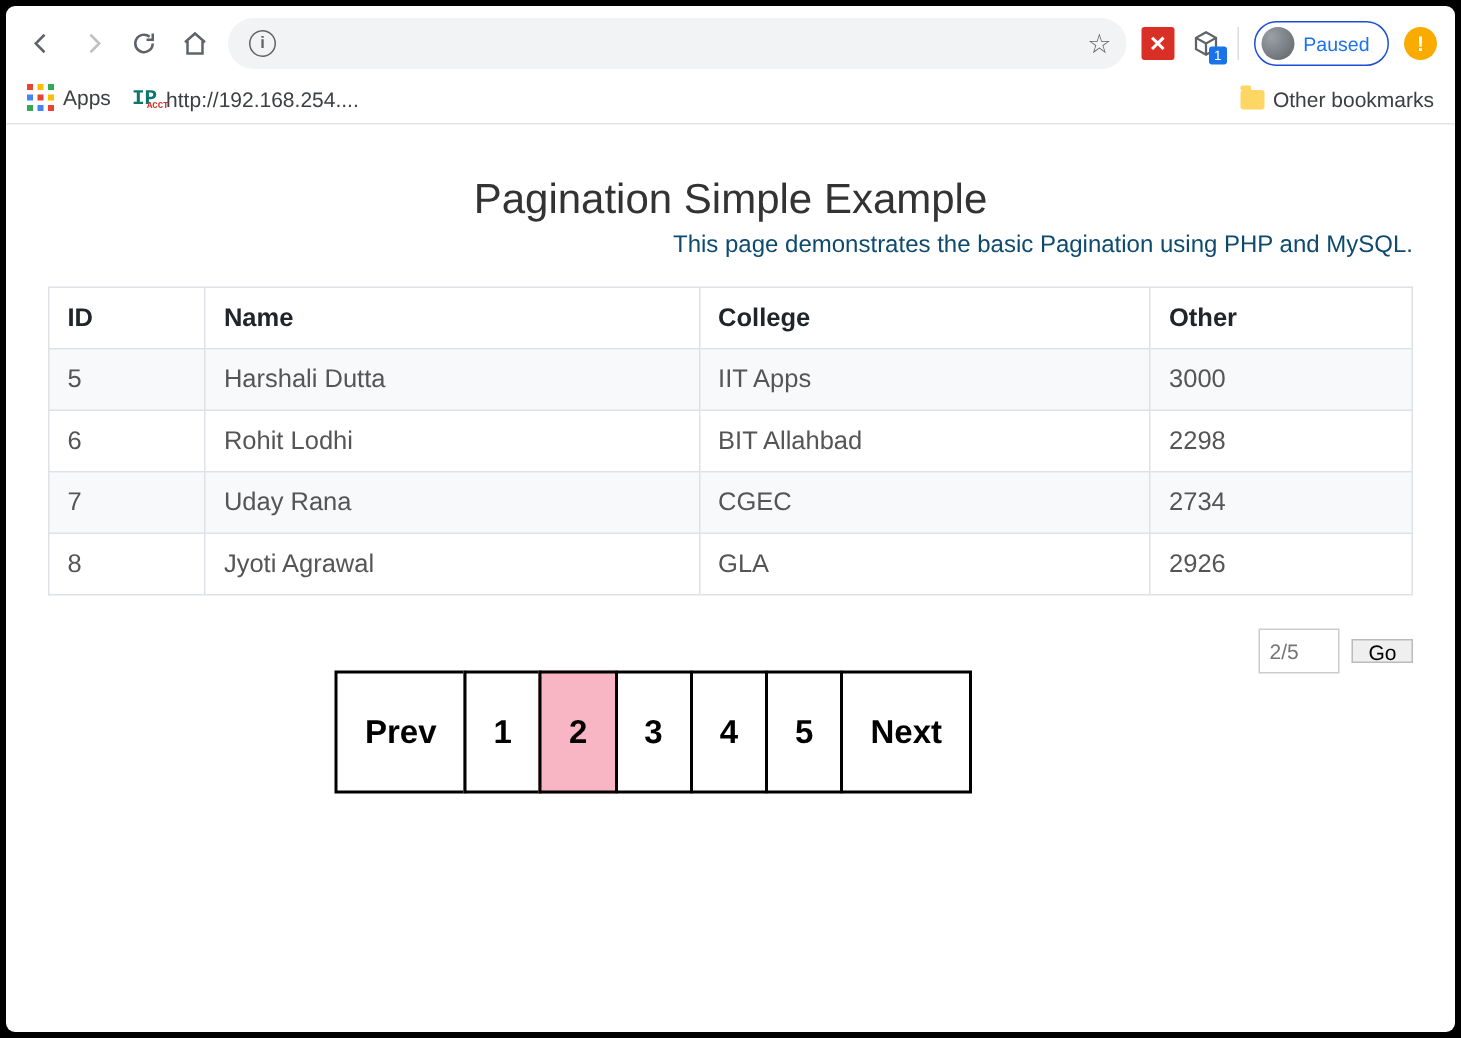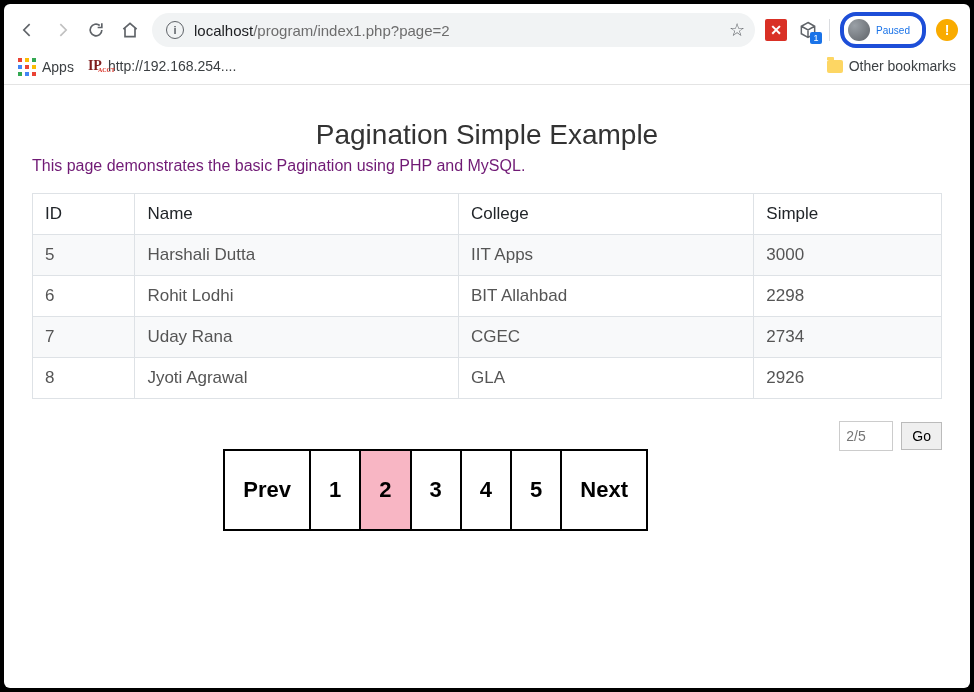--- a/index.html
+++ b/index.html
@@ -82,39 +82,39 @@
   .ext-badge {
     position:absolute; right:-3px; bottom:-3px;
     background:#1a73e8;color:#fff;font-size:9px;
     width:12px;height:12px;border-radius:2px;
     display:flex;align-items:center;justify-content:center;
   }
   .vline { width:1px; height:22px; background:#dadce0; }
 
   .profile-chip {
     display:flex; align-items:center; gap:6px;
-    border:4px solid #1d4ed8; border-radius:16px;
+    border:1px solid #1d4ed8; border-radius:16px;
     padding:3px 12px 3px 4px;
-    color:#1a73e8; font-size:10px;
+    color:#1a73e8; font-size:13px;
     cursor:pointer;
   }
   .avatar {
     width:22px;height:22px;border-radius:50%;
     background: radial-gradient(circle at 30% 30%, #9aa0a6, #5f6368);
   }
   .alert-dot {
     width:22px;height:22px;border-radius:50%;
     background:#f9ab00;color:#fff;
     display:flex;align-items:center;justify-content:center;
     font-weight:bold;font-size:14px;
   }
 
   
   .bookmarks-bar {
-    display:flex;align-items:flex-start;
+    display:flex;align-items:flex-end;
     padding: 4px 14px 8px 14px;
     gap: 14px;
     font-size: 14px;
     color:#3c4043;
     border-bottom:1px solid #e4e4e4;
   }
   .apps-icon {
     width:18px;height:18px;
     display:grid;grid-template-columns:repeat(3,4px);grid-template-rows:repeat(3,4px);
     gap:3px;
@@ -123,22 +123,22 @@
   .apps-icon span:nth-child(2){background:#fbbc04}
   .apps-icon span:nth-child(3){background:#34a853}
   .apps-icon span:nth-child(4){background:#4285f4}
   .apps-icon span:nth-child(5){background:#ea4335}
   .apps-icon span:nth-child(6){background:#fbbc04}
   .apps-icon span:nth-child(7){background:#34a853}
   .apps-icon span:nth-child(8){background:#4285f4}
   .apps-icon span:nth-child(9){background:#ea4335}
   .bm-item { display:flex;align-items:center;gap:6px;cursor:pointer; }
   .ip-icon {
-    font-weight:bold;font-family:Liberation Serif, serif;
-    color:#7f1d1d; position:relative; font-size:14px;
+    font-weight:bold;font-family:Liberation Mono, monospace;
+    color:#0f766e; position:relative; font-size:14px;
   }
   .ip-icon::after{
     content:"ACCT"; color:#d93025; font-size:6px; position:absolute; left:10px; top:9px;
   }
   .bm-spacer{flex:1}
   .folder-icon{width:16px;height:13px;background:#fdd663;border-radius:2px;position:relative}
   .folder-icon::before{content:"";position:absolute;top:-3px;left:0;width:7px;height:3px;background:#fdd663;border-radius:1px 1px 0 0}
 
   
   .page {
@@ -148,38 +148,38 @@
     color:#212529;
   }
   .page h1 {
     text-align:center;
     font-weight:400;
     font-size:28px;
     margin: 14px 0 6px 0;
     color:#333;
   }
   .page .subtitle {
-    text-align:left;
+    text-align:right;
     font-size:16px;
-    color:#701a75;
+    color:#0c4a6e;
     margin-bottom: 18px;
   }
 
   table.data {
     width:100%;
     border-collapse:collapse;
     font-size:17px;
   }
   table.data th, table.data td {
     border:1px solid #dee2e6;
     padding:10px 12px;
     text-align:left;
   }
   table.data th {
-    font-weight:400;
+    font-weight:700;
     color:#212529;
     background:#fff;
   }
   table.data tbody tr:nth-child(odd) td { background:#f8f9fa; }
   table.data tbody tr:nth-child(even) td { background:#fff; }
   table.data td { color:#555; }
 
   .below {
     display:flex;
     align-items:flex-start;
@@ -208,21 +208,21 @@
     margin-top:-28px;
   }
   .goto input {
     width:54px;height:30px;
     border:1px solid #ccc;
     padding:0 6px;
     font-size:14px;color:#888;
     background:#fff;
   }
   .goto button {
-    height:28px; padding:0 10px;
+    height:16px; padding:0 10px;
     border:1px solid #bbb;
     background:#efefef;
     font-size:14px;
     cursor:pointer;
   }
 </style>
 </head>
 <body>
 
 <div class="window">
@@ -244,23 +244,20 @@
         </svg>
     </div>
     <div class="nav-icon">
       <svg viewBox="0 0 24 24">
           <path fill="none" stroke="currentColor" stroke-width="2" d="M4 11l8-7 8 7M6 10v10h12V10"></path>
         </svg>
     </div>
 
     <div class="omnibox">
       <div class="info-icon">i</div>
-      <span>
-        <span class="url-host">localhost</span><span class="url-path">/program/index1.php?page=2</span>
-      </span>
       <span class="star">☆</span>
     </div>
 
     <div class="ext-icon">
       <div class="ext-red">✕</div>
     </div>
     <div class="ext-icon ext-cube">
       <svg viewBox="0 0 24 24">
           <path fill="none" stroke="currentColor" stroke-width="1.8" d="M12 3l8 4.5v9L12 21l-8-4.5v-9L12 3zM4 7.5l8 4.5 8-4.5M12 12v9"></path>
         </svg>
@@ -305,21 +302,21 @@
   <div class="page">
     <h1>Pagination Simple Example</h1>
     <div class="subtitle">This page demonstrates the basic Pagination using PHP and MySQL.</div>
 
     <table class="data">
       <thead>
         <tr>
           <th>ID</th>
           <th>Name</th>
           <th>College</th>
-          <th>Simple</th>
+          <th>Other</th>
         </tr>
       </thead>
       <tbody>
         <tr>
           <td>5</td>
           <td>Harshali Dutta</td>
           <td>IIT Apps</td>
           <td>3000</td>
         </tr>
         <tr>

